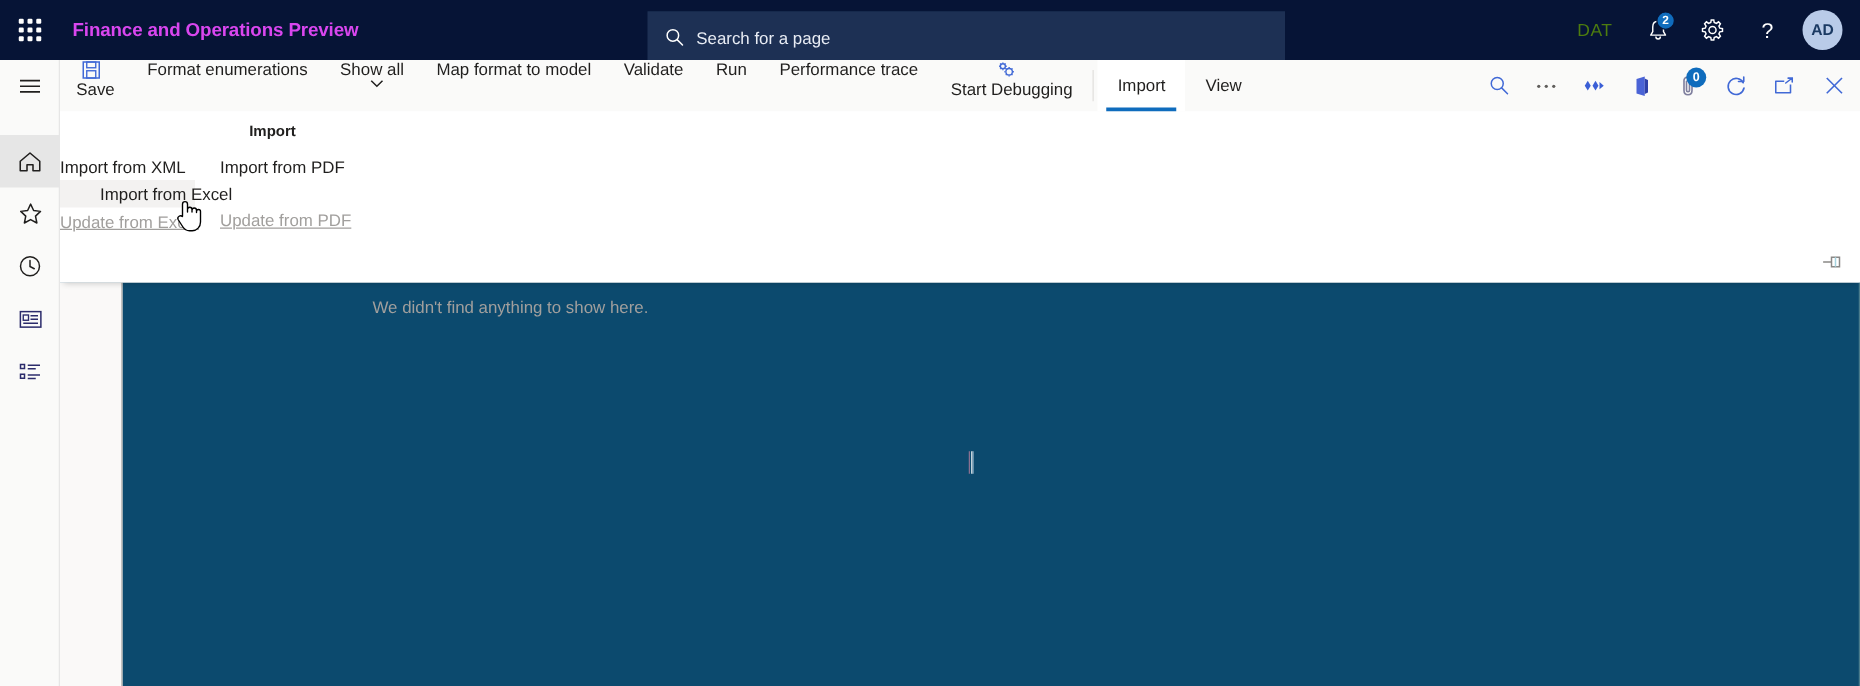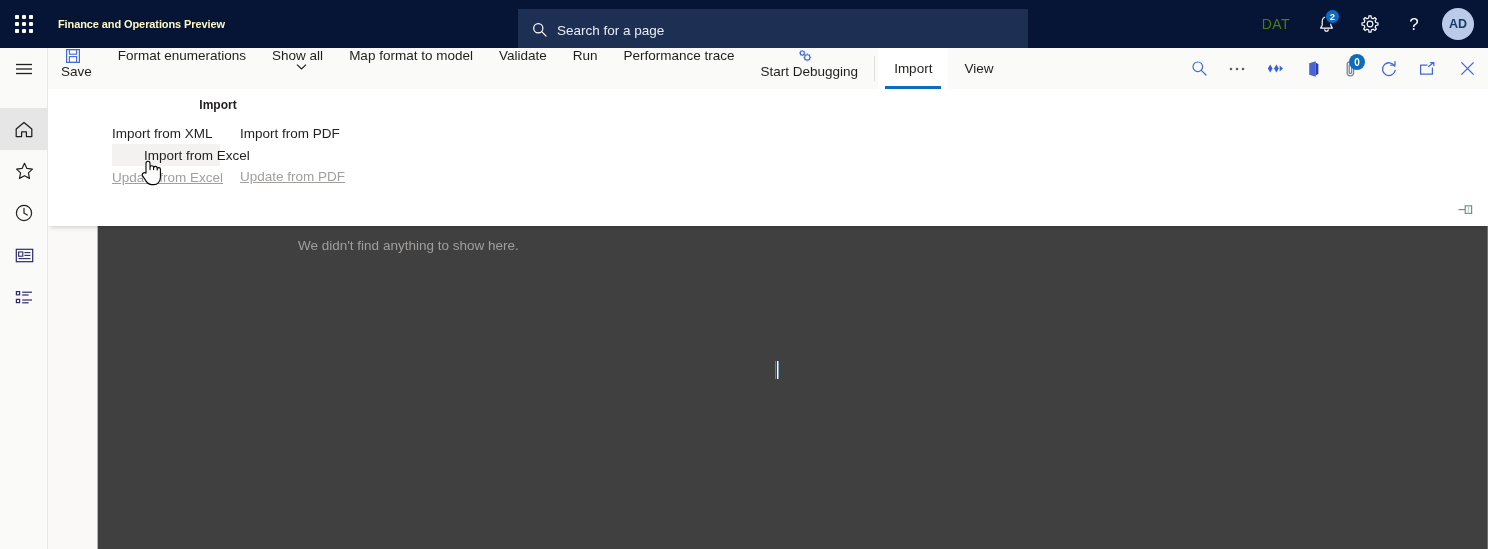--- a/index.html
+++ b/index.html
@@ -24,22 +24,22 @@
     cursor: pointer;
   }
   .waffle-grid {
     display: grid;
     grid-template-columns: repeat(3, 4px);
     grid-template-rows: repeat(3, 4px);
     gap: 3px;
   }
   .waffle-grid i { display: block; width: 4px; height: 4px; background: #ffffff; border-radius: 1px; }
   #app-title {
-    color: #fef9c3;
-    font-size: 11px;
+    color: #d946ef;
+    font-size: 15px;
     font-weight: bold;
     margin-left: 10px;
     letter-spacing: -0.1px;
     white-space: nowrap;
   }
   #searchbar {
     position: absolute; left: 518px; top: 9px;
     width: 510px; height: 42px;
     background: #1d3054;
     display: flex; align-items: center;
@@ -179,34 +179,34 @@
   }
   .panel-col { display: flex; flex-direction: column; }
   .panel-item {
     height: 22px;
     display: flex; align-items: center;
     font-size: 13.5px; color: #201f1e;
     white-space: nowrap; cursor: pointer;
   }
   .panel-item.disabled { color: #a19f9d; cursor: default; text-decoration: underline; }
   .panel-item.hovered { background: #f3f2f1; padding-left: 32px; }
-  #col-left { margin-left: 64px; width: 108px; }
+  #col-left { width: 108px; }
   #col-right { margin-left: 20px; width: 120px; gap: 21px; }
   #panel-pin {
     position: absolute; right: 14px; bottom: 7px;
     width: 18px; height: 18px;
     display: flex; align-items: center; justify-content: center;
     cursor: pointer;
   }
 
   
   #content {
     position: absolute; left: 48px; top: 226px;
     width: 1440px; height: 323px;
-    background: #404040;
+    background: #0c4a6e;
     border-right: 1px solid #4a7c8c;
   }
   #content-leftcol {
     position: absolute; left: 0; top: 0;
     width: 50px; height: 323px;
     background: #faf9f8;
     border-right: 1px solid #b3b0ad;
   }
   #empty-msg {
     position: absolute; left: 250px; top: 12px;

